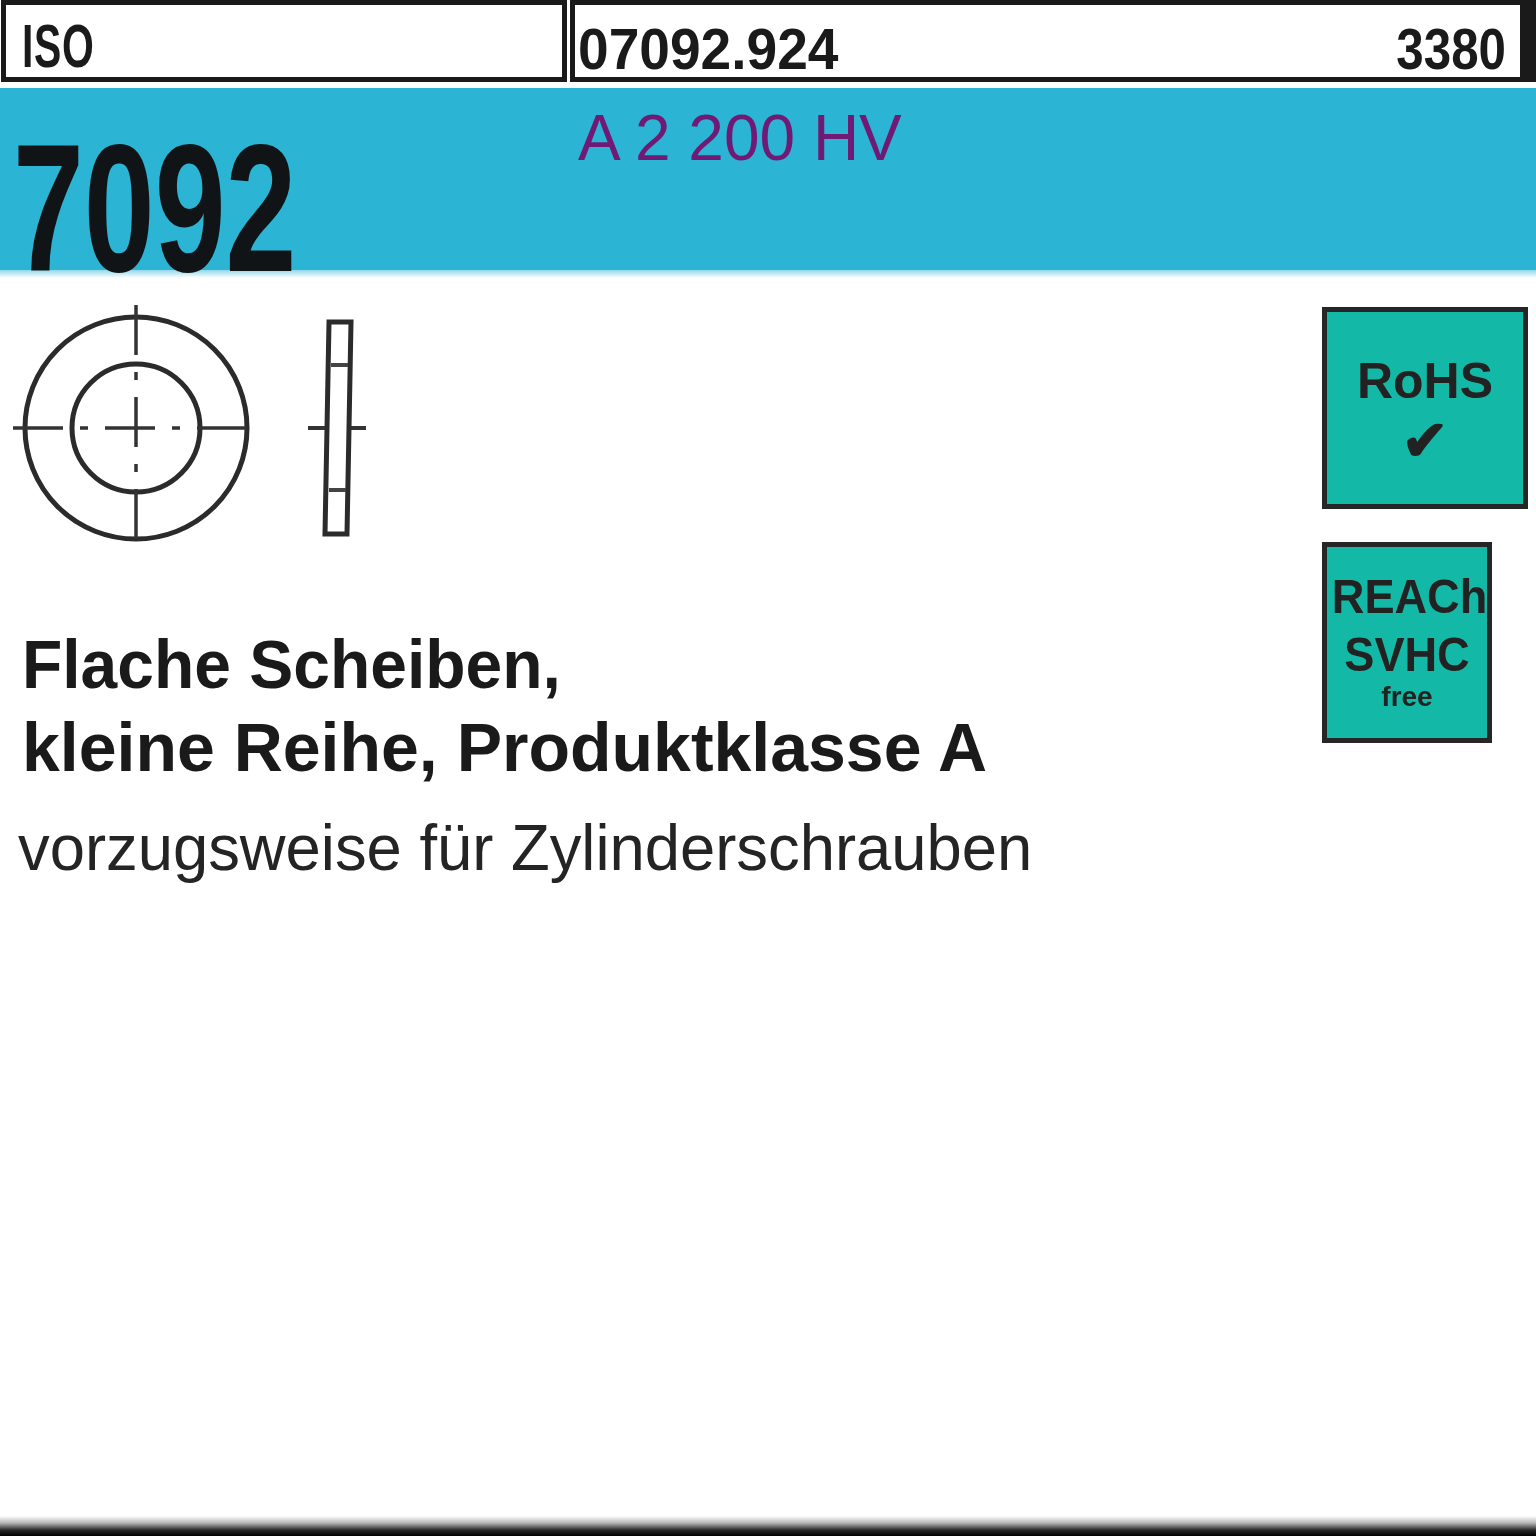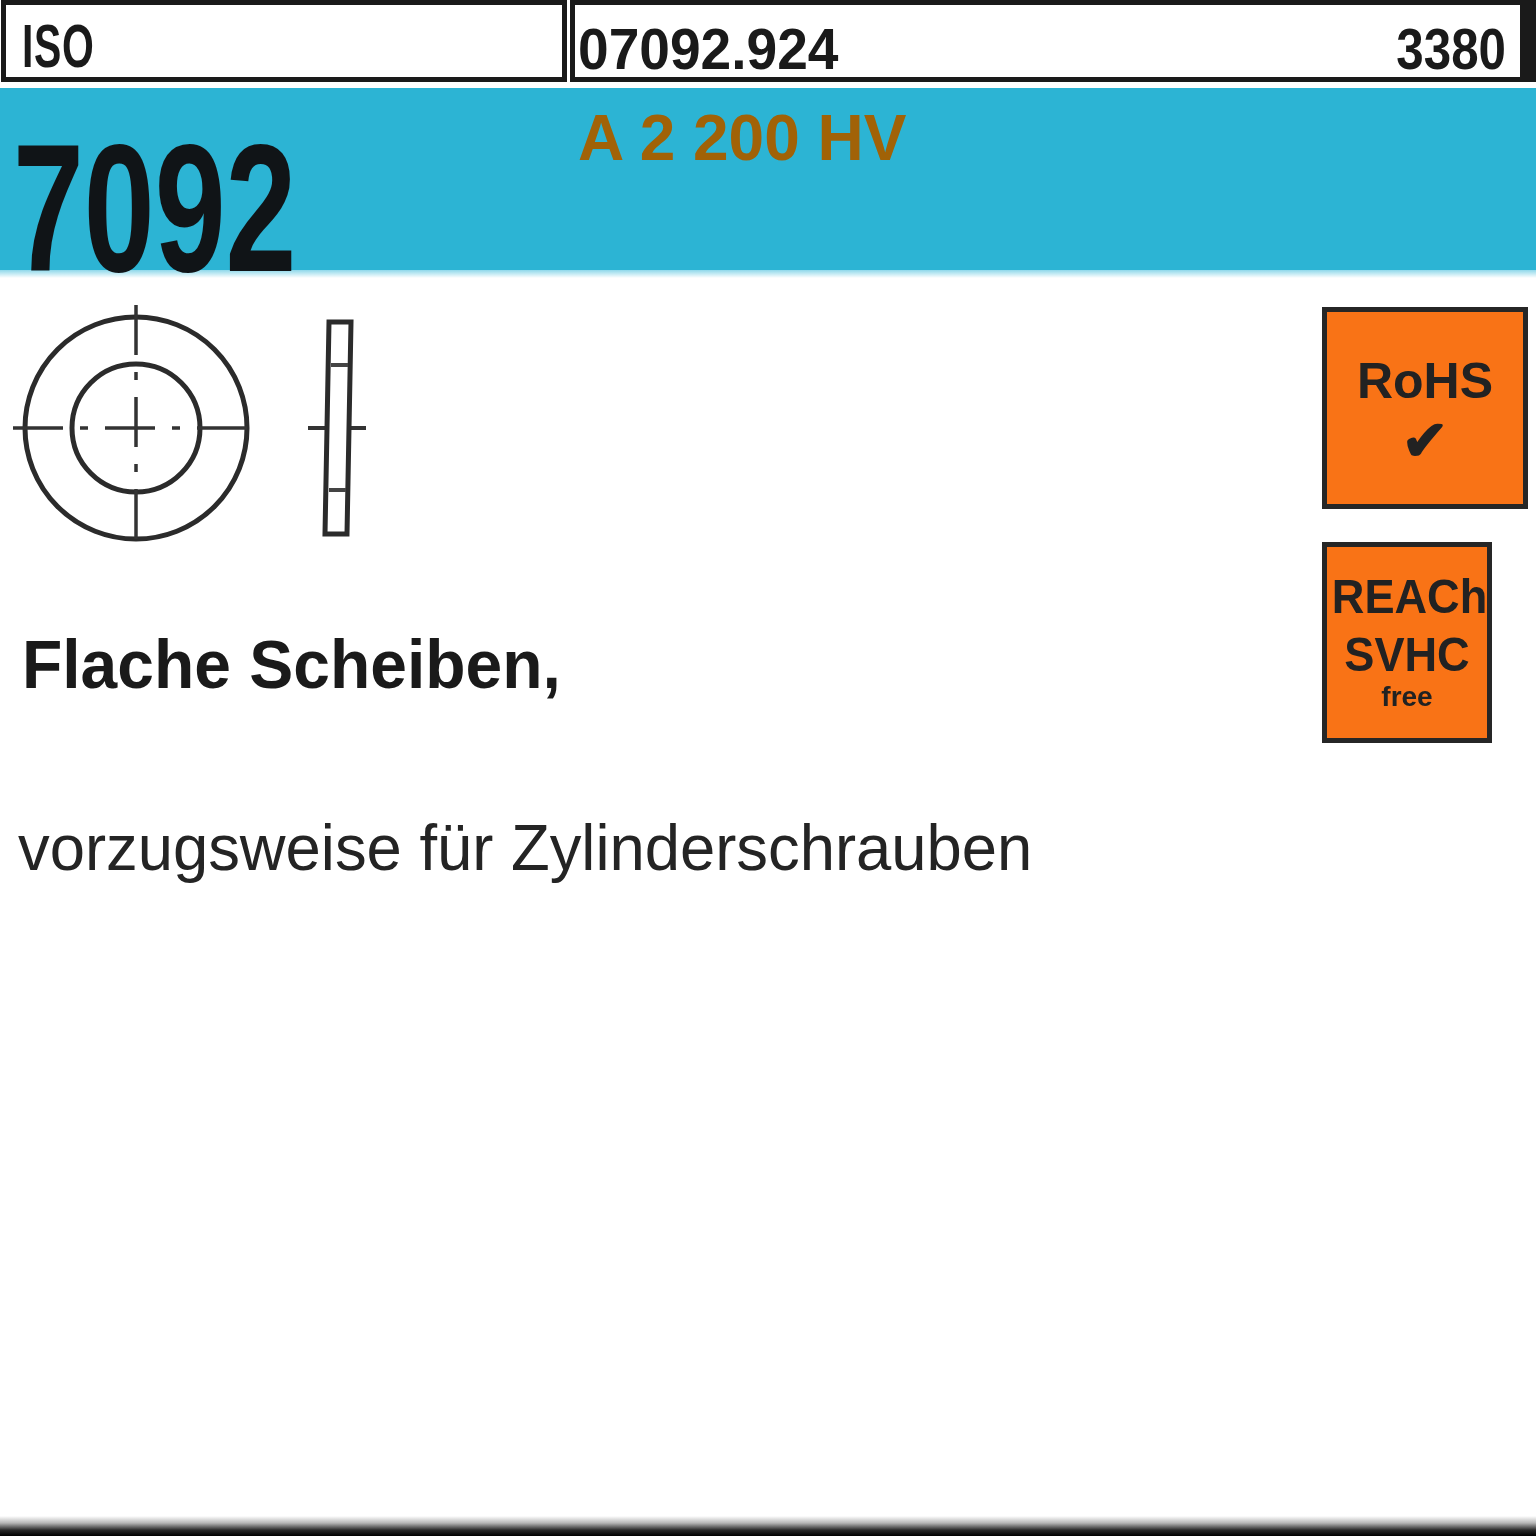--- a/index.html
+++ b/index.html
@@ -25,27 +25,27 @@
   #hdr-box-left{left:1px;top:0;width:566px;height:82px;}
   #hdr-box-right{left:570px;top:0;width:966px;height:82px;border-right-width:16px;}
   #iso-label{left:16px;top:10px;font-size:62px;line-height:62px;font-weight:600;letter-spacing:1px;transform:scaleX(.66);}
   #article-number{left:578px;top:20px;font-size:58px;line-height:58px;font-weight:600;transform:scaleX(.95);}
   #catalog-page{right:30px;top:20px;font-size:58px;line-height:58px;font-weight:600;transform:scaleX(.85);transform-origin:100% 50%;}
 
   
   #banner{left:0;top:88px;width:1536px;height:182px;background:var(--cyan);}
   #banner-fade{left:0;top:270px;width:1536px;height:8px;background:linear-gradient(#8fd8ea,#ffffff);}
   #norm-number{left:13px;top:117px;font-size:182px;line-height:182px;font-weight:700;transform:scaleX(.70);color:#101417;}
-  #material-grade{left:578px;top:106px;font-size:64px;line-height:64px;font-weight:700;color:#a16207;}
+  #material-grade{left:578px;top:106px;font-size:64px;line-height:64px;font-weight:400;color:#701a75;}
 
   
   #washer-drawing{left:0;top:280px;}
 
   
-  .badge-box{position:absolute;box-sizing:border-box;background:#f97316;border:5px solid #262626;text-align:center;}
+  .badge-box{position:absolute;box-sizing:border-box;background:#14b8a6;border:5px solid #262626;text-align:center;}
   #rohs-box{left:1322px;top:307px;width:206px;height:202px;}
   #reach-box{left:1322px;top:542px;width:170px;height:201px;}
   .badge-box span{position:absolute;left:0;width:100%;display:block;}
   #rohs-label{top:40px;font-size:50px;font-weight:700;color:#222;}
   #rohs-check{top:96px;font-size:56px;font-weight:700;color:#222;}
   #reach-line1{top:22px;font-size:48px;font-weight:700;color:#222;transform:scaleX(.94);}
   #reach-line2{top:80px;font-size:48px;font-weight:700;color:#222;transform:scaleX(.94);}
   #reach-line3{top:134px;font-size:28px;font-weight:700;color:#222;}
 
   
@@ -93,17 +93,18 @@
     <span id="rohs-label">RoHS</span>
     <span id="rohs-check">✔</span>
   </div>
   <div id="reach-box" class="badge-box">
     <span id="reach-line1">REACh</span>
     <span id="reach-line2">SVHC</span>
     <span id="reach-line3">free</span>
   </div>
 
   <span id="desc-line1" class="abs cond">Flache Scheiben,</span>
+  <span id="desc-line2" class="abs cond">kleine Reihe, Produktklasse A</span>
   <span id="desc-line3" class="abs cond">vorzugsweise für Zylinderschrauben</span>
 
   <div id="bottom-bar" class="abs"></div>
 
 </div>
 
 </body></html>

